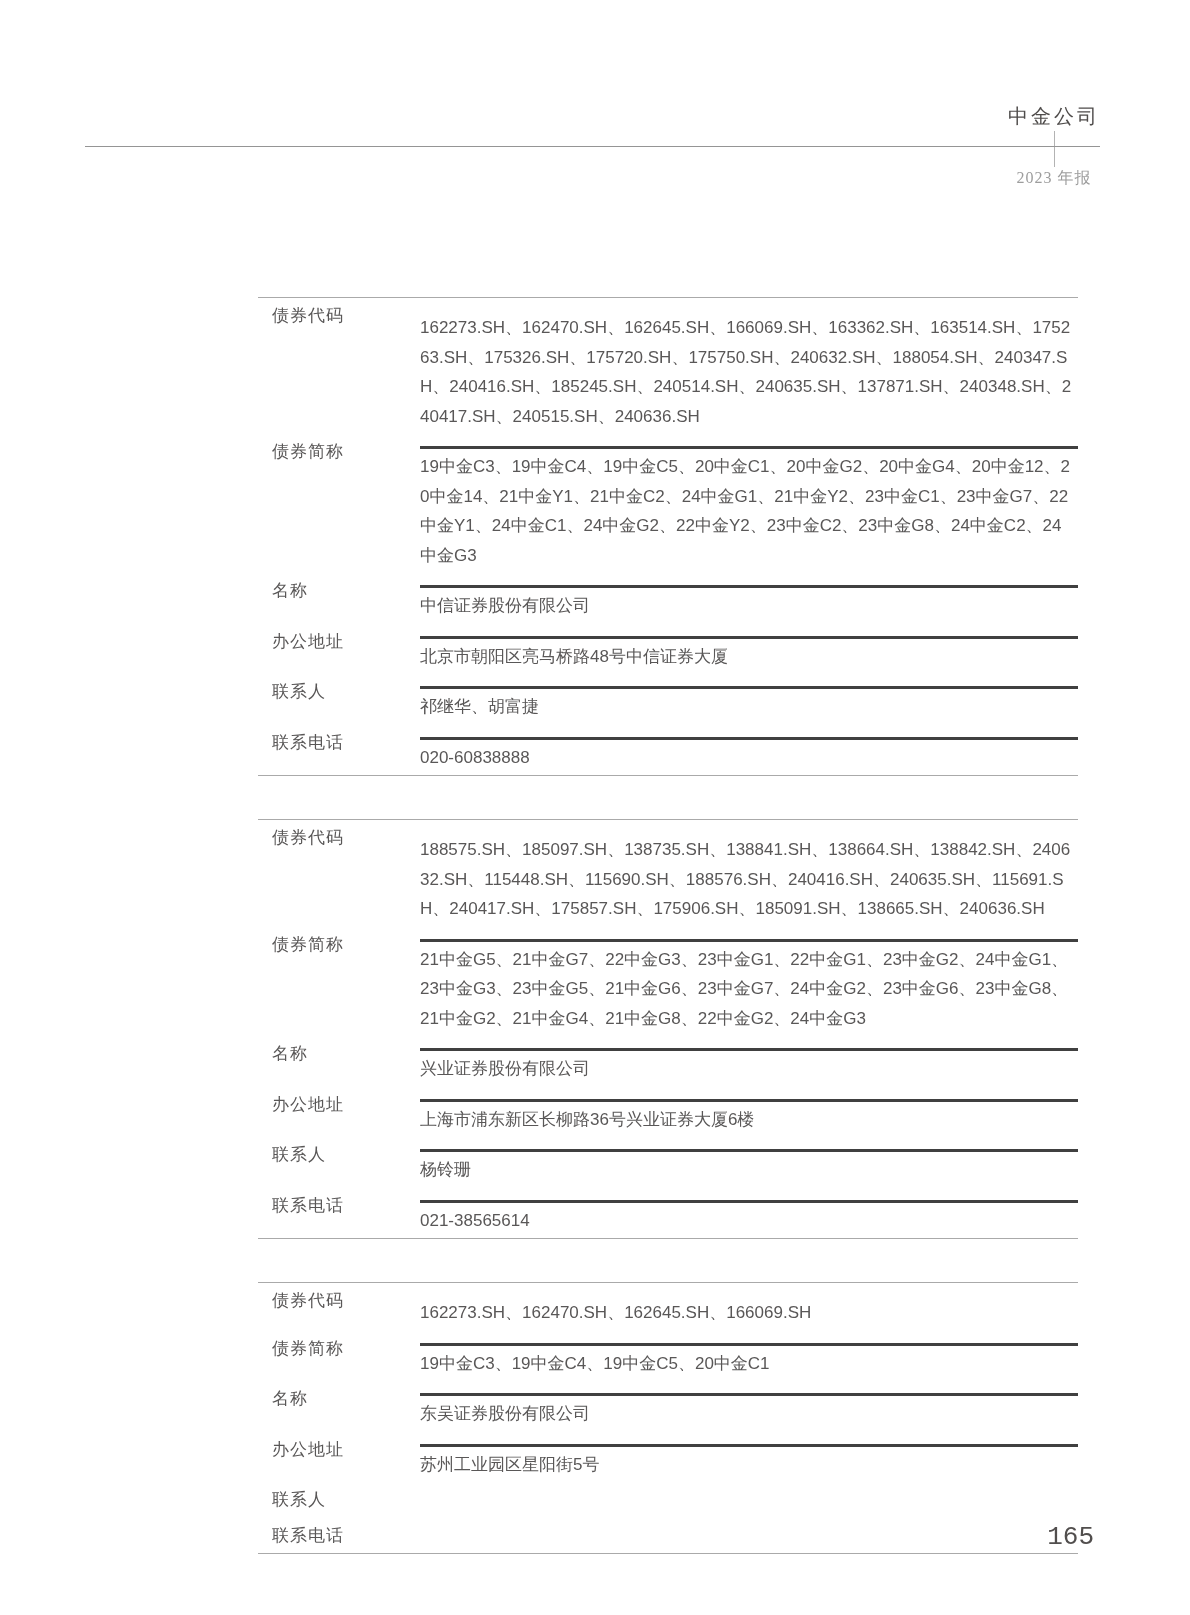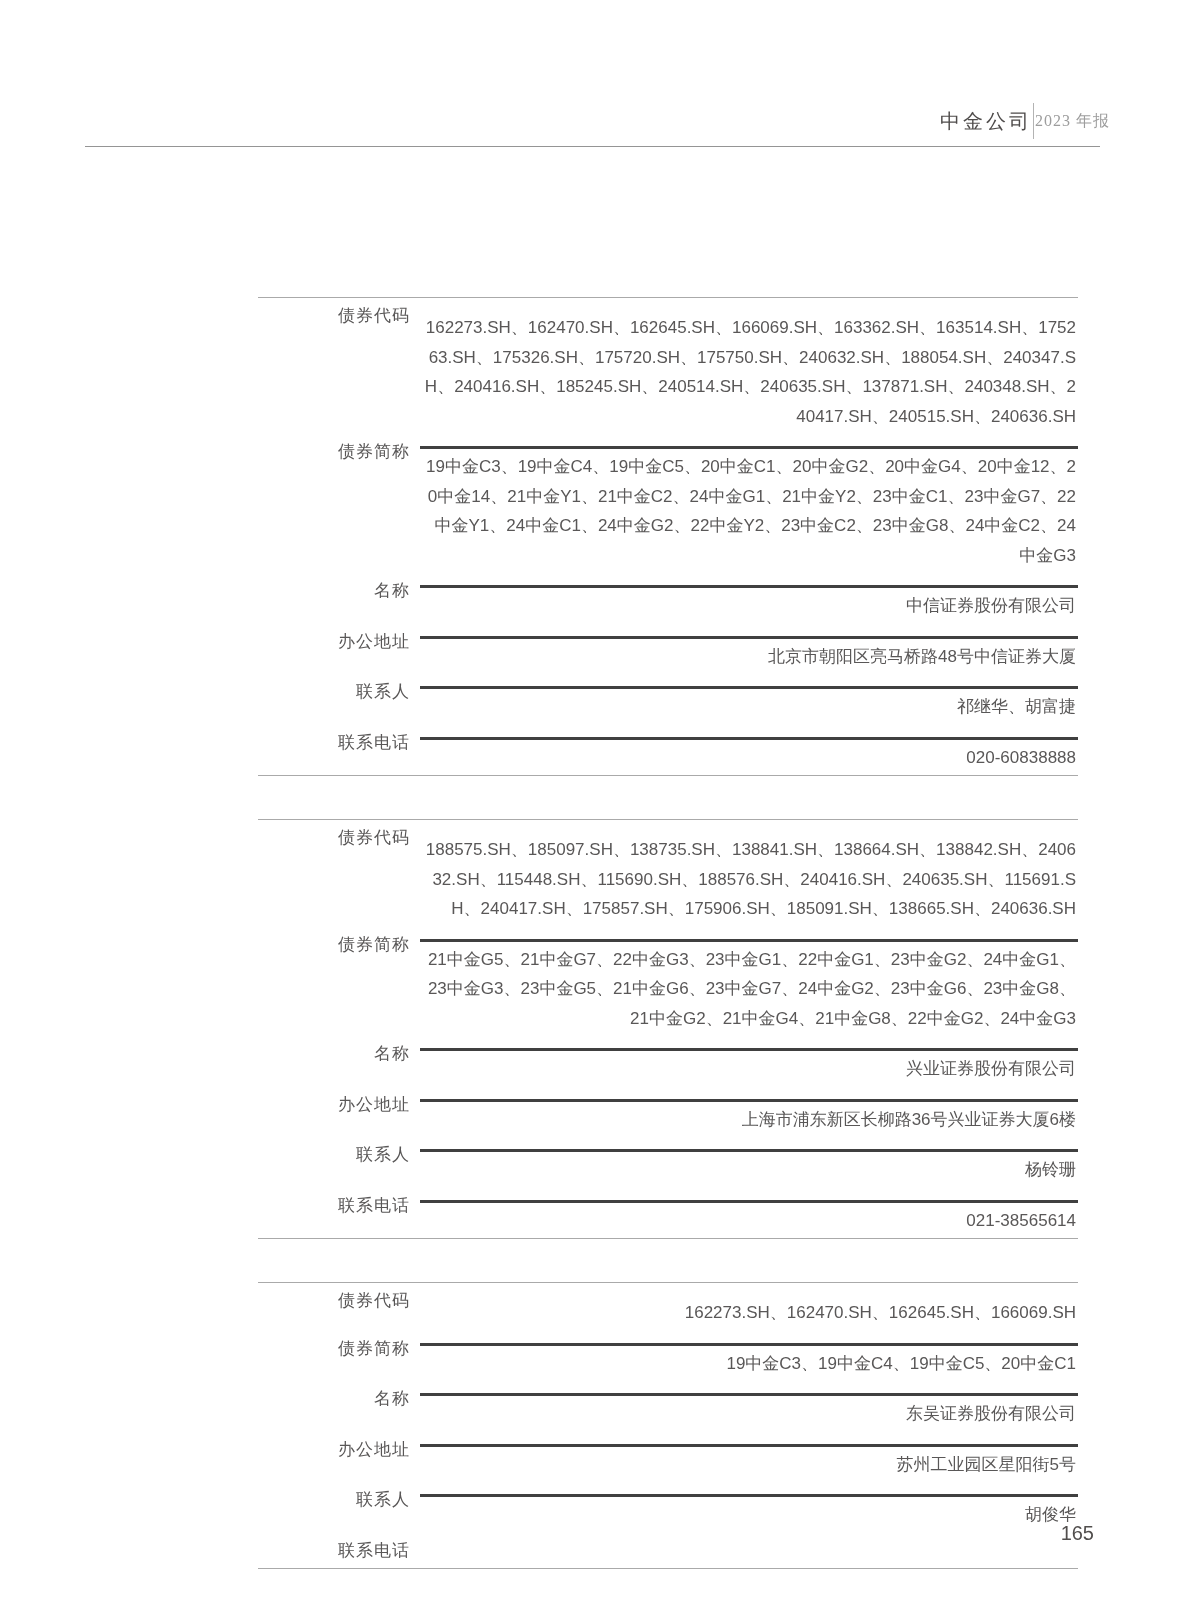--- a/index.html
+++ b/index.html
@@ -10,25 +10,26 @@
     position: relative;
     overflow: hidden;
     font-family: "Liberation Sans", sans-serif;
     color: #595757;
   }
 
   
   .header-row {
     position: absolute;
     top: 103px;
-    right: 80px;
+    right: 90px;
     display: flex;
     align-items: center;
     gap: 1px;
     font-family: "Liberation Serif", serif;
+    flex-direction: column;
   }
   .header-company {
     font-size: 20px;
     color: #4f4c4b;
     letter-spacing: 3px;
   }
   .header-divider {
     width: 1px;
     height: 36px;
     background: #b3b3b3;
@@ -53,21 +54,21 @@
     left: 258px;
     top: 297px;
     width: 820px;
   }
   .bond-table {
     border-top: 1px solid #aaaaaa;
     border-bottom: 1px solid #aaaaaa;
   }
   .bond-table + .bond-table { margin-top: 43px; }
 
-  .row { display: flex; text-align: right; }
+  .row { display: flex; }
   .cell-label {
     width: 162px;
     box-sizing: border-box;
     padding: 3px 10px 3px 14px;
     font-size: 17px;
     line-height: 29.5px;
     letter-spacing: 1px;
     flex-shrink: 0;
   }
   .cell-value {
@@ -78,22 +79,22 @@
     word-break: break-all;
     margin-top: 12px;
   }
   .row + .row .cell-value { border-top: 3px solid #404040; }
 
   
   .page-number {
     position: absolute;
     top: 1522px;
     right: 96px;
-    font-family: Liberation Sans, sans-serif;
-    font-size: 20px;
+    font-family: Liberation Mono, monospace;
+    font-size: 26px;
     color: #514e4d;
     margin-left: 25px;
   }
 </style>
 </head>
 <body>
 
 <div class="header-row">
   <span class="header-company">中金公司</span>
   <span class="header-divider"></span>
@@ -166,21 +167,20 @@
       <div class="row">
         <div class="cell-label">名称</div>
         <div class="cell-value">东吴证券股份有限公司</div>
       </div>
       <div class="row">
         <div class="cell-label">办公地址</div>
         <div class="cell-value">苏州工业园区星阳街5号</div>
       </div>
       <div class="row">
         <div class="cell-label">联系人</div>
-        <div class="cell-value">胡俊华</div>
       </div>
       <div class="row">
         <div class="cell-label">联系电话</div>
       </div>
     </section>
   </main>
 
 <div class="page-number">165</div>
 
 </body></html>

